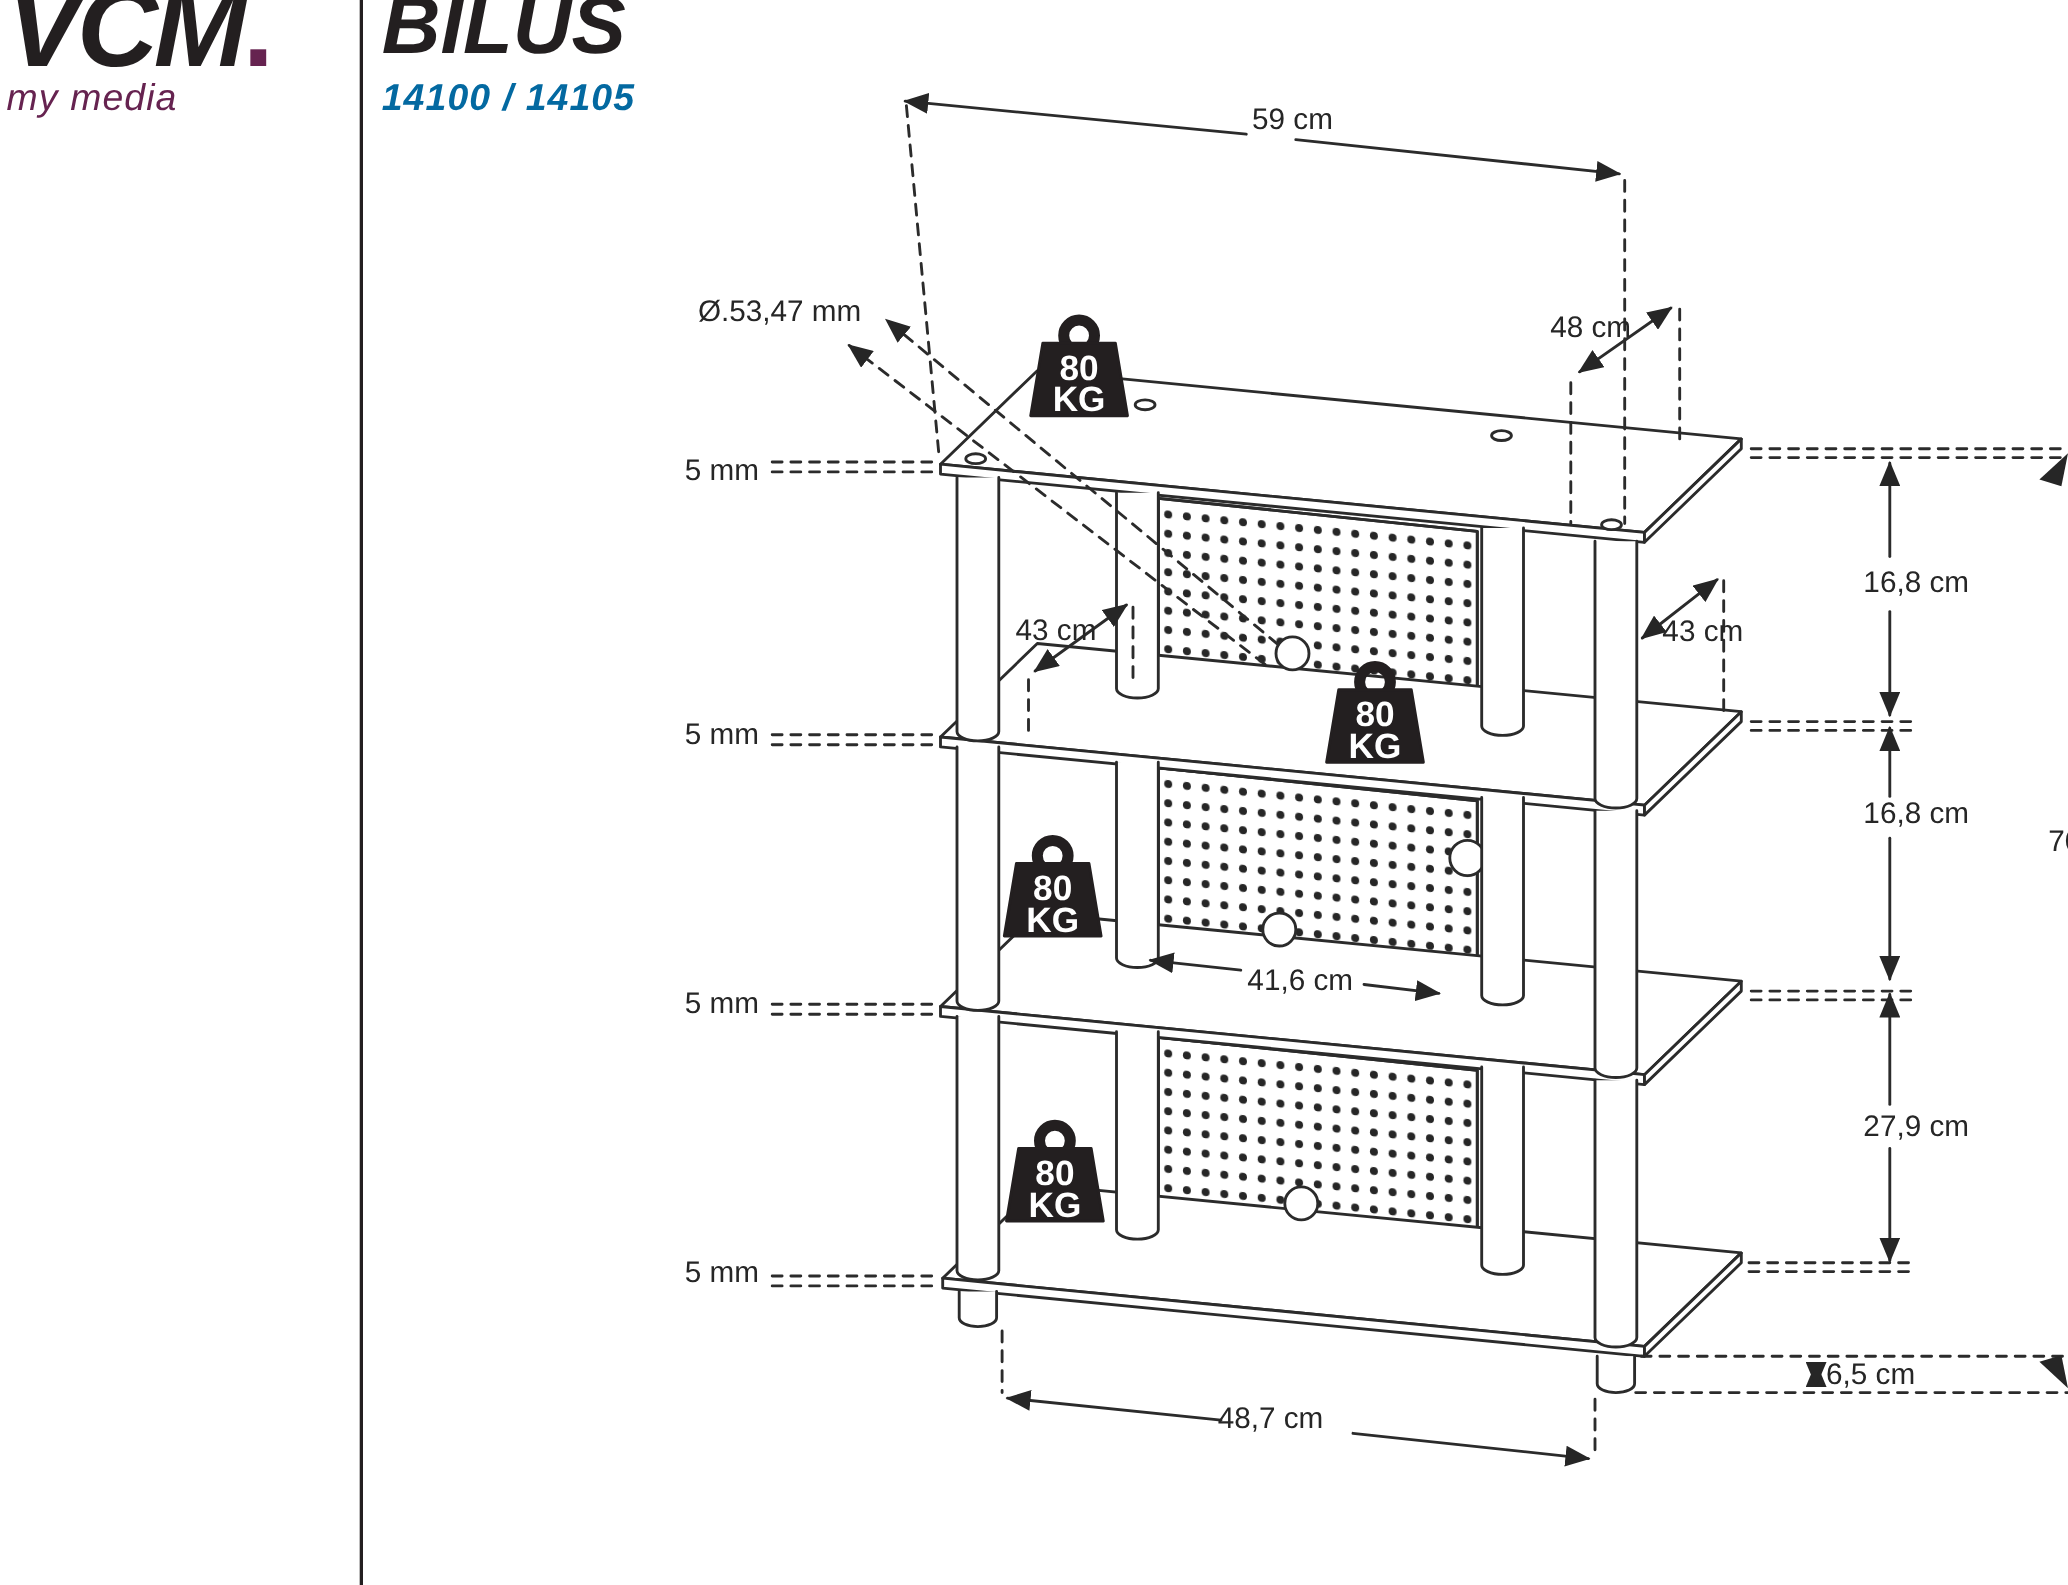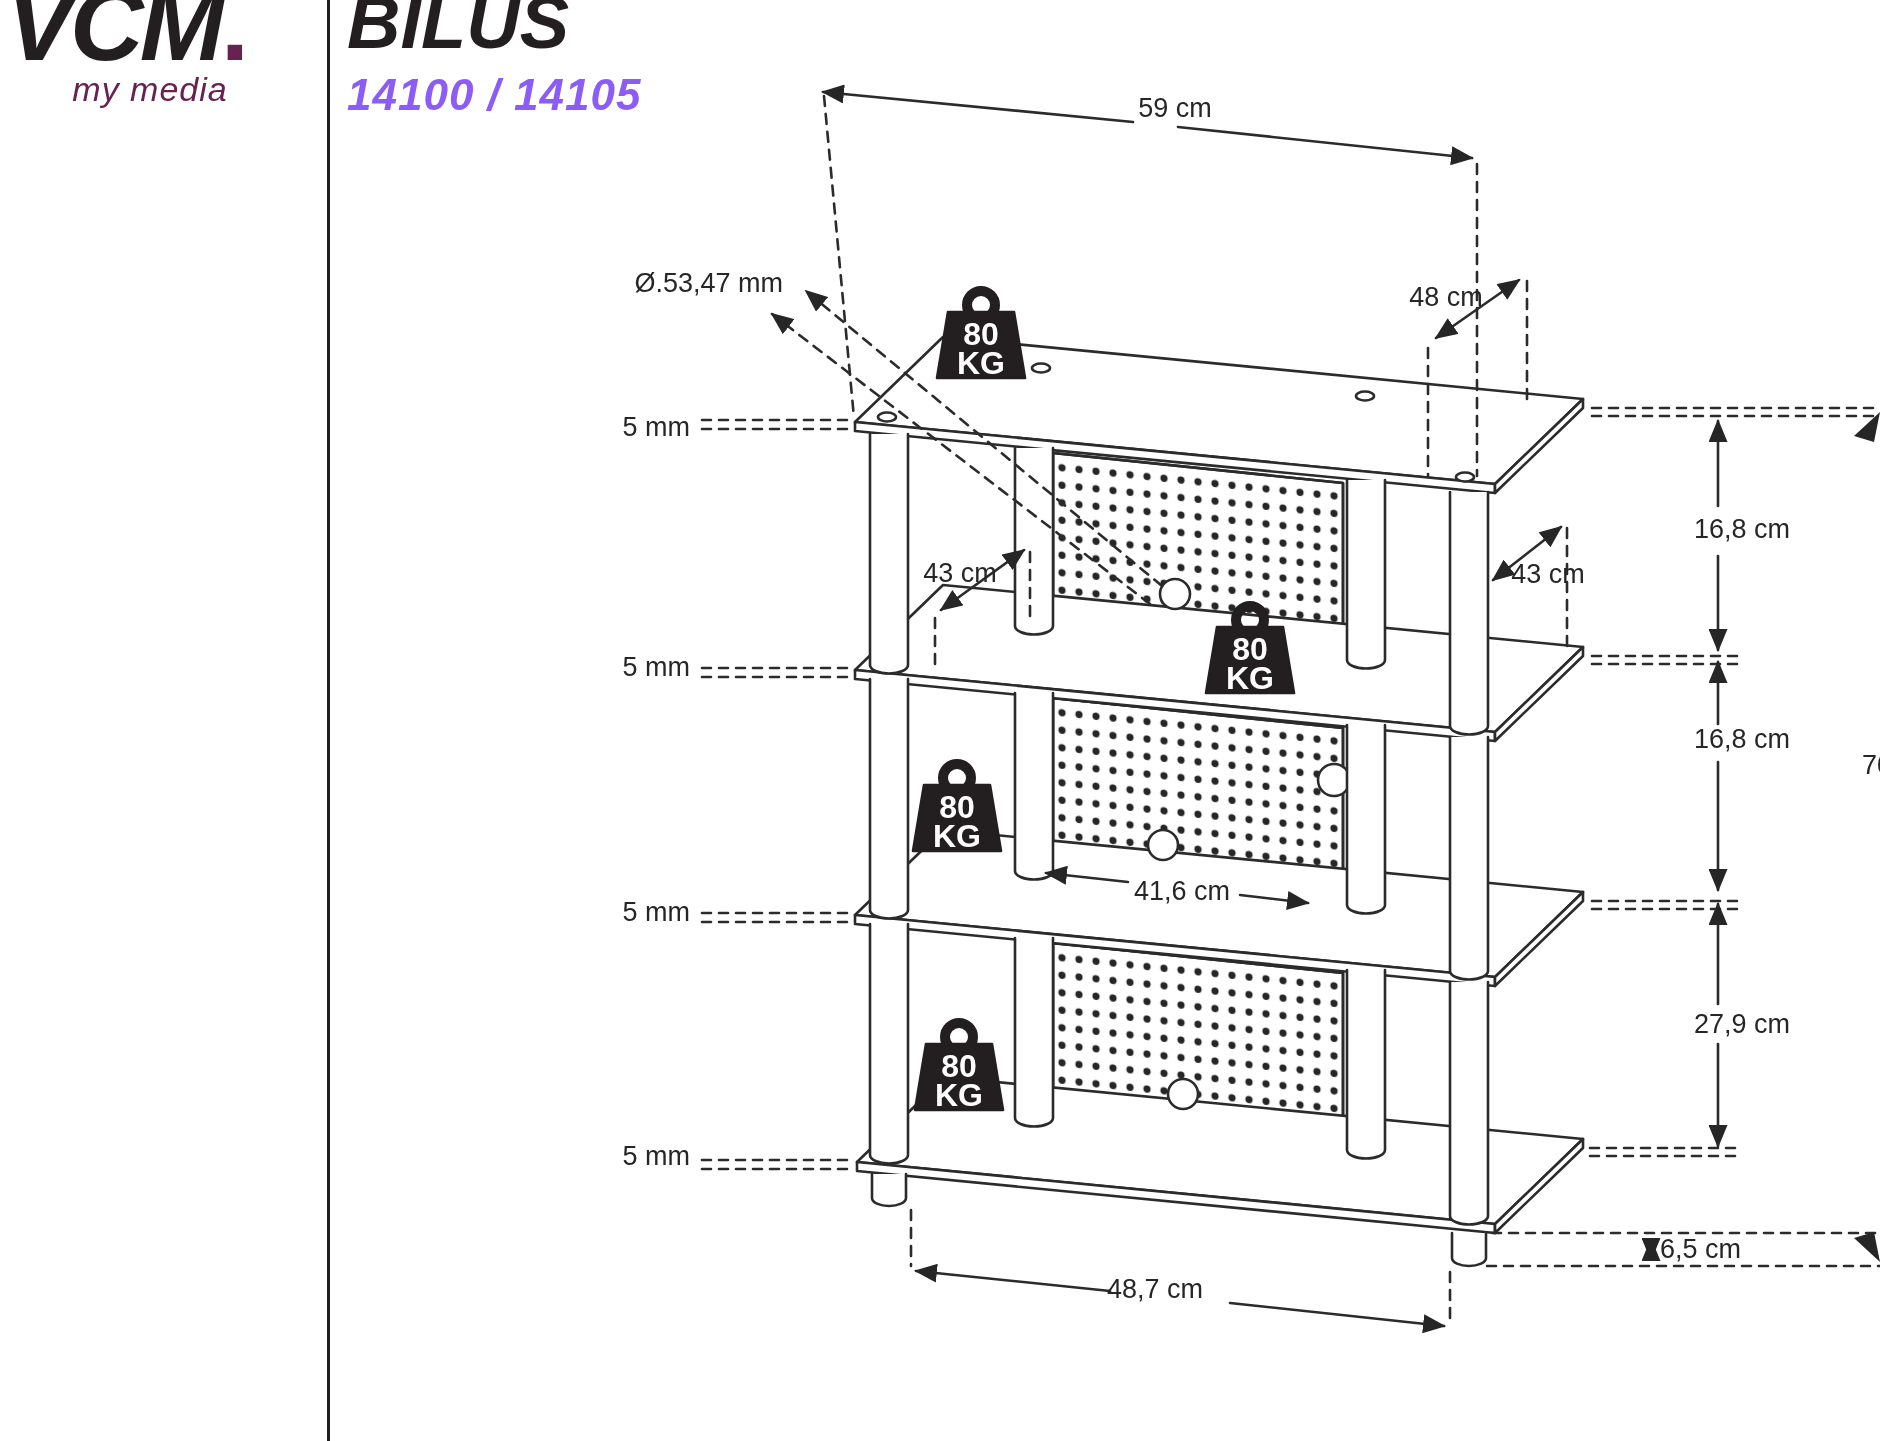--- a/index.html
+++ b/index.html
@@ -7,27 +7,27 @@
     width:1880px;height:1441px;position:relative;background:#ffffff;
     font-family:"Liberation Sans", sans-serif;color:#262626;overflow:hidden;
   }
   .logo-block{position:absolute;left:6px;top:-26px;width:290px;}
   .logo-main{
     font-size:102px;font-weight:900;font-style:italic;letter-spacing:-4px;
     color:#231f20;line-height:1;white-space:nowrap;
   }
   .logo-main .dot{color:#662350;font-style:normal;letter-spacing:0;}
   .logo-tagline{
-    text-align:center;font-style:italic;font-size:34px;color:#662350;
+    text-align:left;font-style:italic;font-size:34px;color:#662350;
     margin-top:-6px;padding-right:2px;letter-spacing:1px;
   }
   .divider{position:absolute;left:327px;top:0;width:3px;height:1441px;background:#231f20;}
   .title-block{position:absolute;left:347px;top:-14px;}
   .title-name{font-size:74px;font-weight:900;font-style:italic;color:#231f20;line-height:1.0;letter-spacing:0px;}
-  .title-models{font-size:44px;font-weight:700;font-style:italic;color:#8b5cf6;margin-top:10px;letter-spacing:1px;}
+  .title-models{font-size:34px;font-weight:700;font-style:italic;color:#0369a1;margin-top:10px;letter-spacing:1px;}
   svg{position:absolute;left:0;top:0;}
   .lbl{font-size:27px;fill:#262626;}
   .wtxt{font-size:32px;font-weight:700;fill:#ffffff;}
 </style>
 </head>
 <body>
 
 <div class="logo-block">
   <div class="logo-main"><span>VCM</span><span class="dot">.</span></div>
   <div class="logo-tagline">my media</div>

